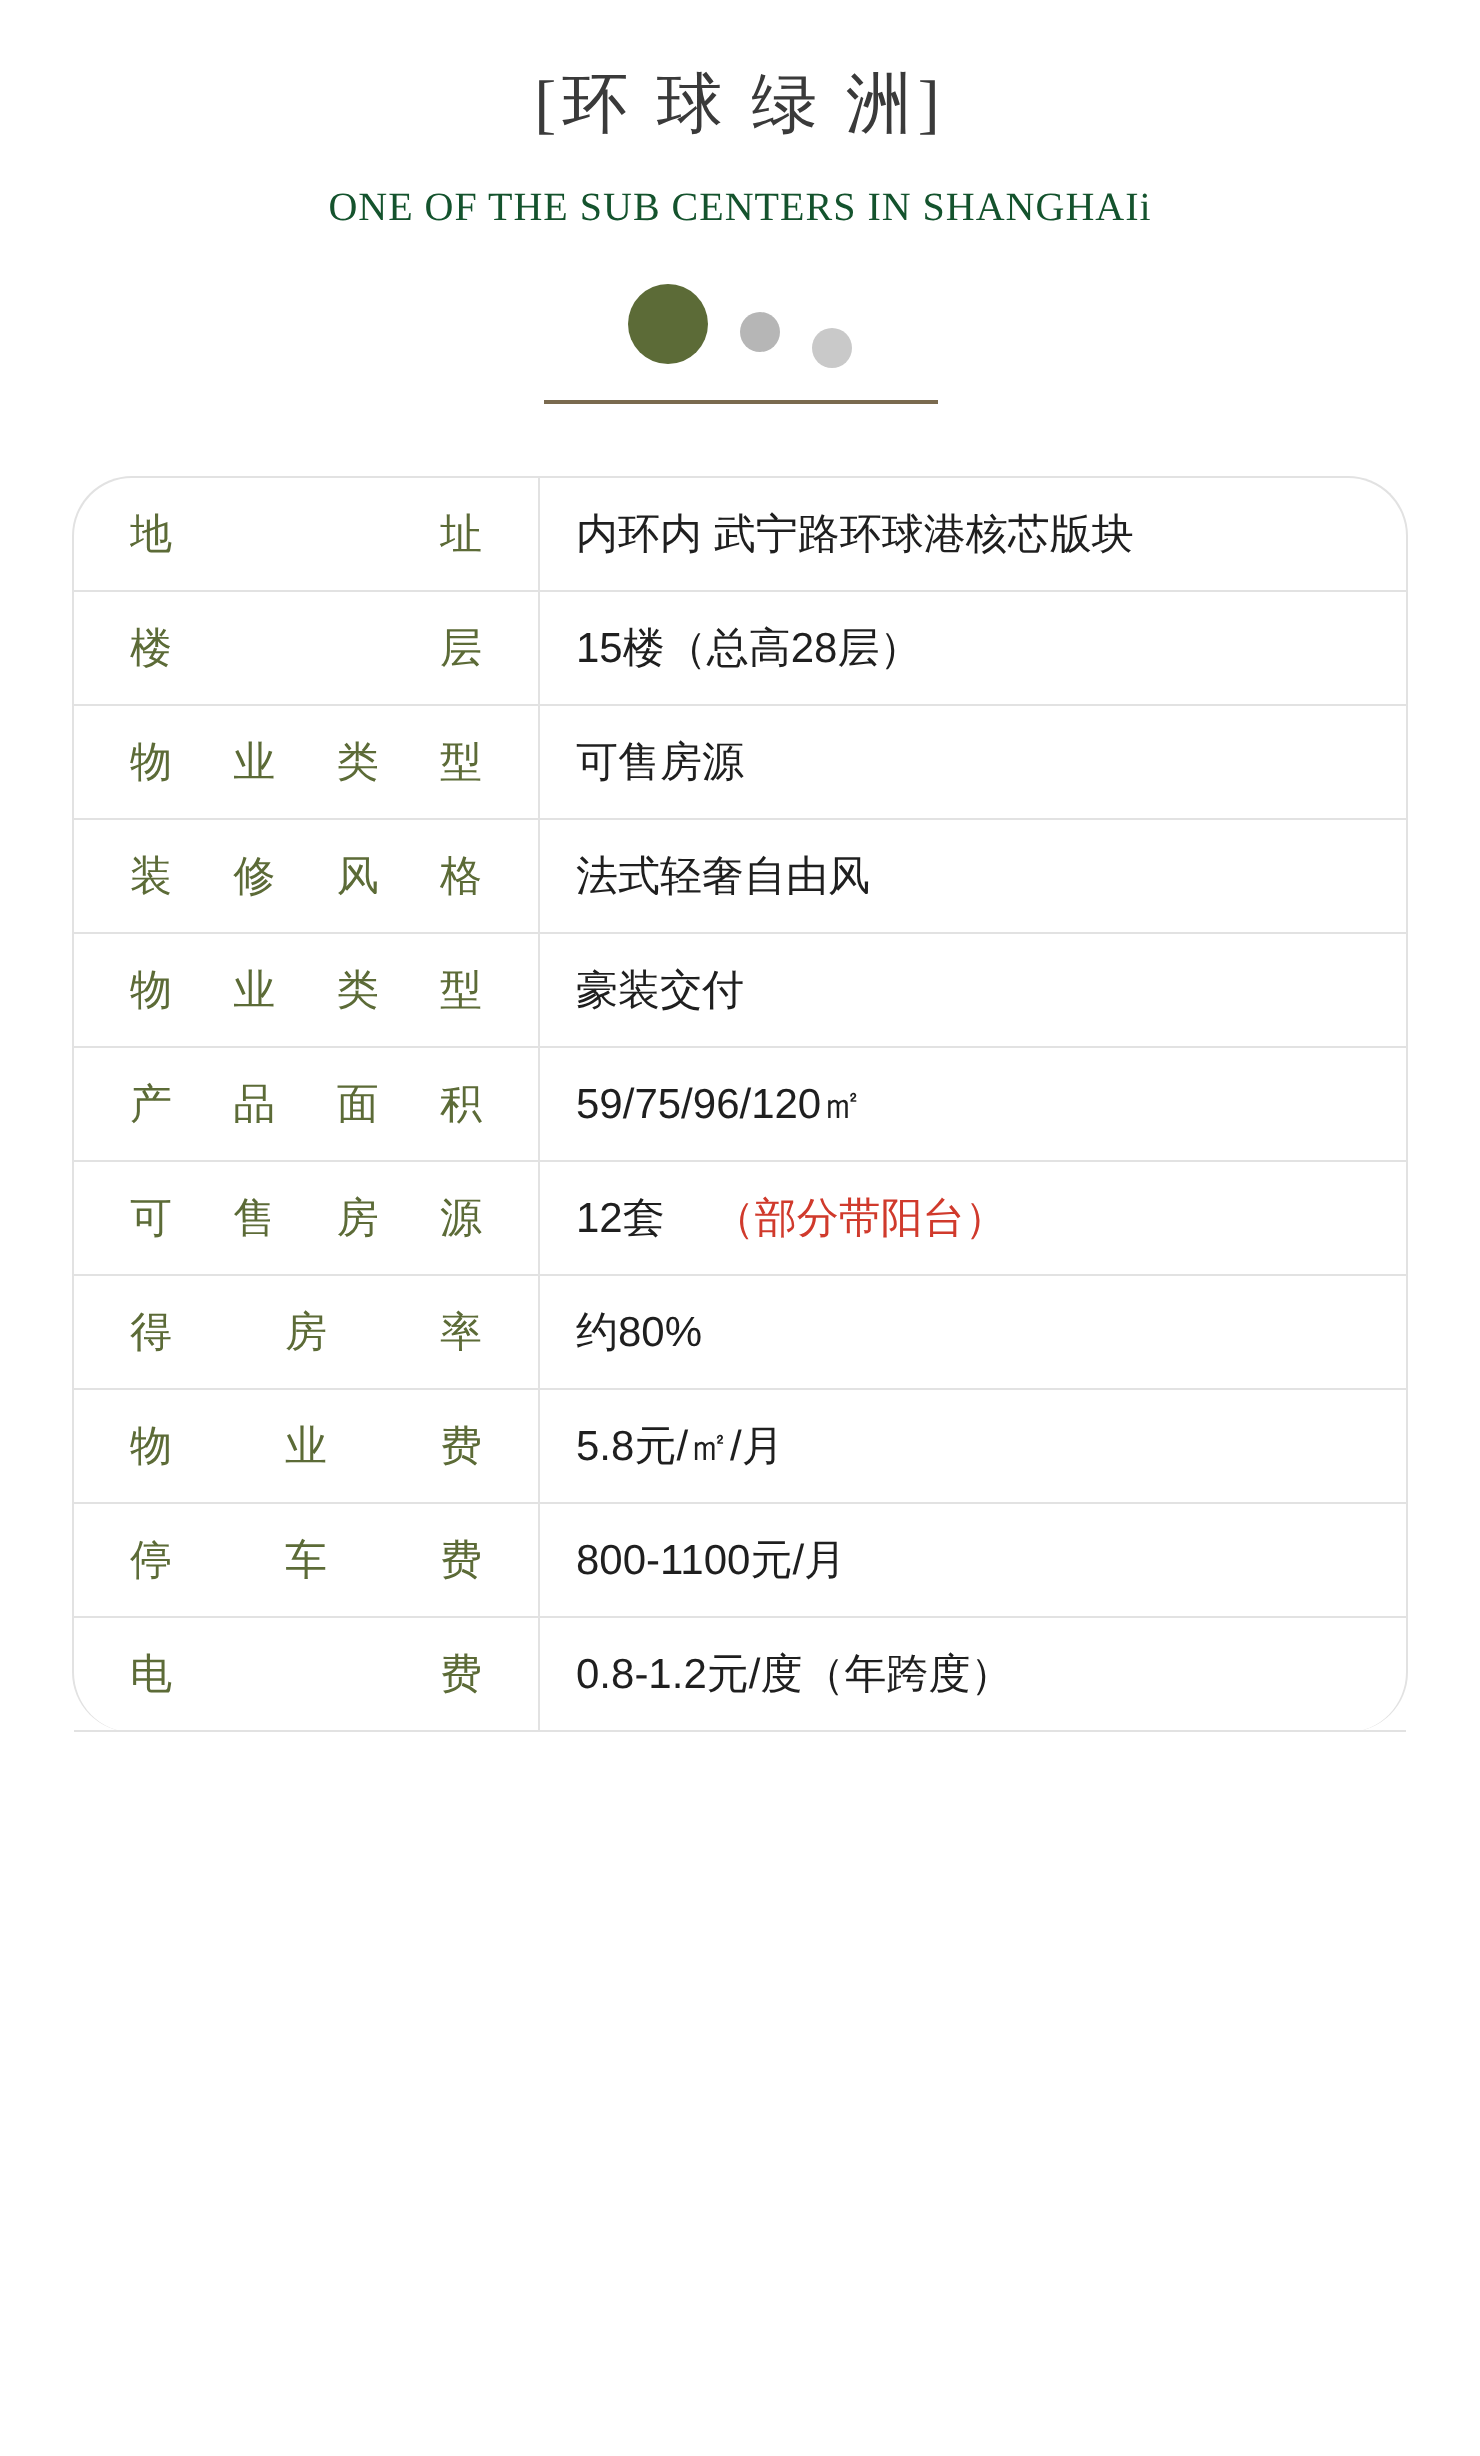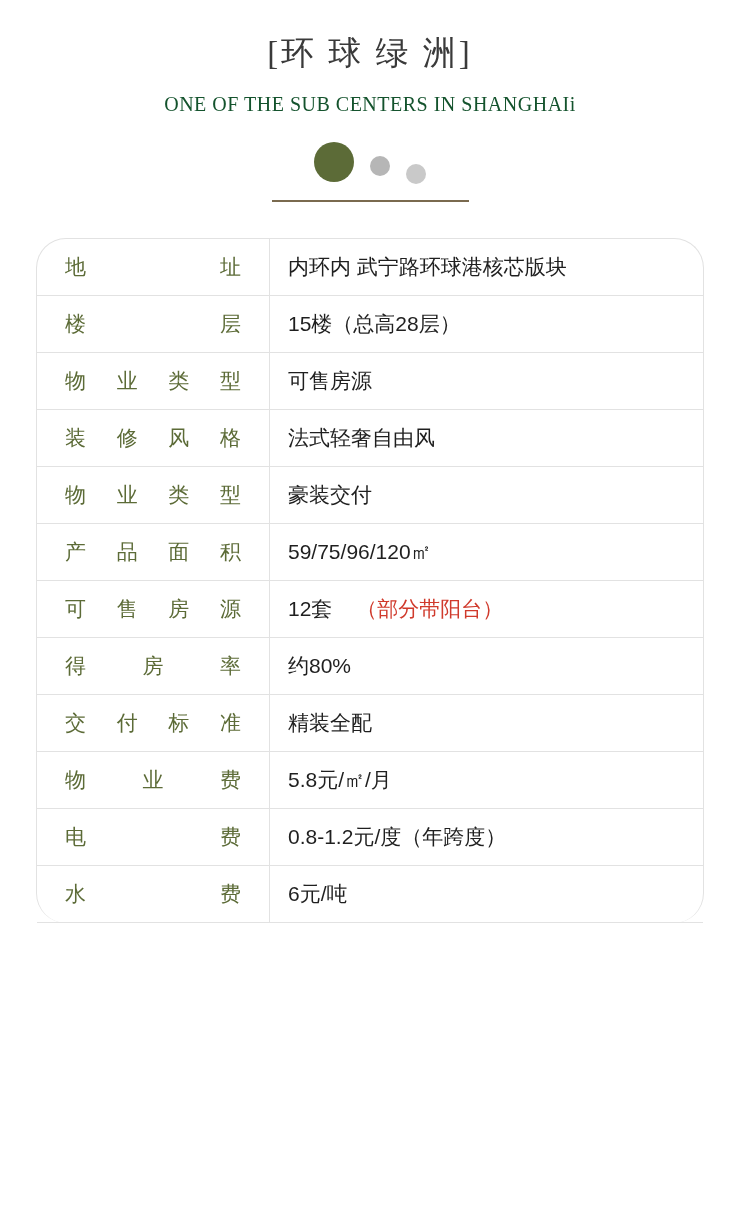--- a/index.html
+++ b/index.html
@@ -193,39 +193,33 @@
           <td class="value"><span class="val-main">12套</span><span class="note">（部分带阳台）</span></td>
         </tr>
         <tr>
           <td class="label">
               <span class="lbl-inner">得 房 率</span>
             </td>
           <td class="value"><span class="val-main">约80%</span></td>
         </tr>
         <tr>
           <td class="label">
-              <span class="lbl-inner">交付标准</span>
-            </td>
-          <td class="value"><span class="val-main">精装全配</span></td>
-        </tr>
-        <tr>
-          <td class="label">
               <span class="lbl-inner">物 业 费</span>
             </td>
           <td class="value"><span class="val-main">5.8元/㎡/月</span></td>
         </tr>
         <tr>
           <td class="label">
+              <span class="lbl-inner">停 车 费</span>
+            </td>
+          <td class="value"><span class="val-main">800-1100元/月</span></td>
+        </tr>
+        <tr>
+          <td class="label">
               <span class="lbl-inner">电    费</span>
             </td>
           <td class="value"><span class="val-main">0.8-1.2元/度（年跨度）</span></td>
-        </tr>
-        <tr>
-          <td class="label">
-              <span class="lbl-inner">水    费</span>
-            </td>
-          <td class="value"><span class="val-main">6元/吨</span></td>
         </tr>
       </tbody>
     </table>
   </div>
 
 </div>
 
 </body></html>

